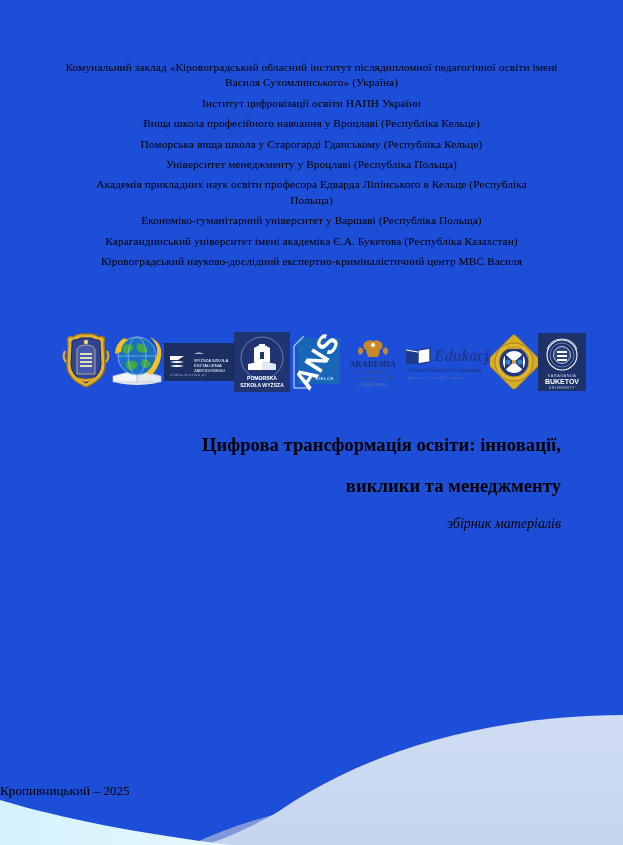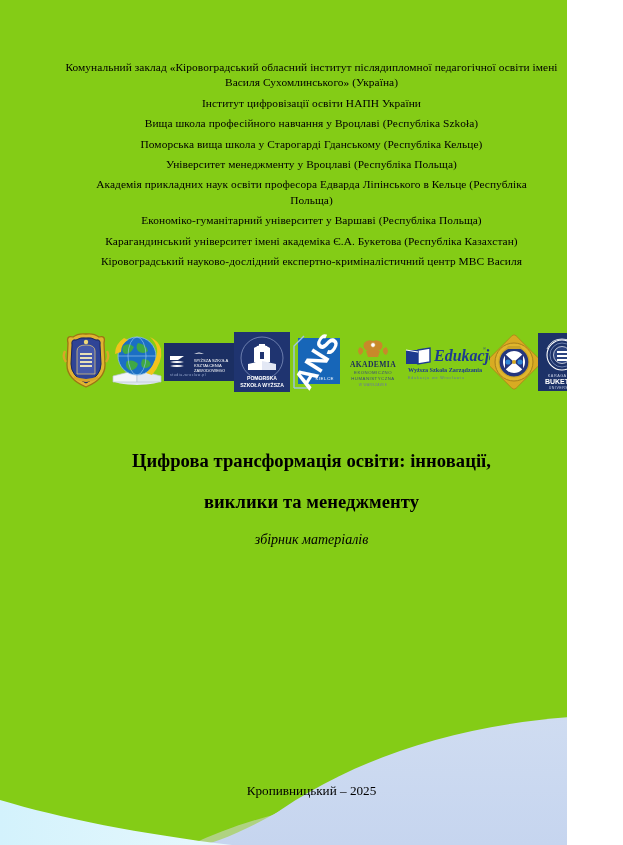--- a/index.html
+++ b/index.html
@@ -6,24 +6,24 @@
     margin: 0;
     padding: 0;
     background: #ffffff;
   }
   body {
     font-family: "Liberation Serif", "DejaVu Serif", serif;
     color: #000000;
   }
   #page {
     position: relative;
-    width: 567px;
+    width: 623px;
     height: 845px;
     overflow: hidden;
-    background: #84cc16;
+    background: #1d4ed8;
   }
 
   
   .bg-decor {
     position: absolute;
     left: 0;
     top: 0;
     width: 623px;
     height: 845px;
     z-index: 0;
@@ -70,24 +70,24 @@
   .logo {
     position: relative;
     flex: 0 0 auto;
     display: block;
   }
 
   
   .title-block {
     position: absolute;
     left: 62px;
-    top: 440px;
+    top: 424px;
     width: 499px;
     z-index: 3;
-    text-align: center;
+    text-align: right;
   }
   .title-main {
     font-size: 18.6px;
     font-weight: bold;
     line-height: 41px;
     margin: 0;
     letter-spacing: 0.002em;
   }
   .subtitle {
     font-size: 14px;
@@ -96,21 +96,20 @@
     margin: 3px 0 0 0;
   }
 
   
   .footer-place {
     position: absolute;
     left: 0;
     top: 782px;
     width: 623px;
     z-index: 3;
-    text-align: center;
     font-size: 13.2px;
     line-height: 18px;
   }
 
   
   .lg-box {
     box-sizing: border-box;
     display: flex;
     flex-direction: column;
     align-items: center;
@@ -145,21 +144,21 @@
 
     <path d="M 623 715 C 470 716 330 760 236 845 L 623 845 Z" fill="url(#gradPeri)"></path>
     <path d="M 623 718 C 520 718 400 742 300 800 C 250 828 215 845 196 845 L 623 845 Z" fill="url(#gradPeri)"></path>
 
     <path d="M 0 800 C 60 818 140 834 232 845 L 0 845 Z" fill="url(#gradCyan)"></path>
   </svg>
 
   <div class="organisers">
     <p class="org-line wide">Комунальний заклад «Кіровоградський обласний інститут післядипломної педагогічної освіти імені Василя Сухомлинського» (Україна)</p>
     <p class="org-line">Інститут цифровізації освіти НАПН України</p>
-    <p class="org-line">Вища школа професійного навчання у Вроцлаві (Республіка Szkoła)</p>
+    <p class="org-line">Вища школа професійного навчання у Вроцлаві (Республіка Кельце)</p>
     <p class="org-line">Поморська вища школа у Старогарді Гданському (Республіка Кельце)</p>
     <p class="org-line">Університет менеджменту у Вроцлаві (Республіка Польща)</p>
     <p class="org-line narrow3">Академія прикладних наук освіти професора Едварда Ліпінського в Кельце (Республіка Польща)</p>
     <p class="org-line">Економіко-гуманітарний університет у Варшаві (Республіка Польща)</p>
     <p class="org-line">Карагандинський університет імені академіка Є.А. Букетова (Республіка Казахстан)</p>
     <p class="org-line narrow2">Кіровоградський науково-дослідний експертно-криміналістичний центр МВС Василя</p>
   </div>
 
   <div class="logo-strip">
 

